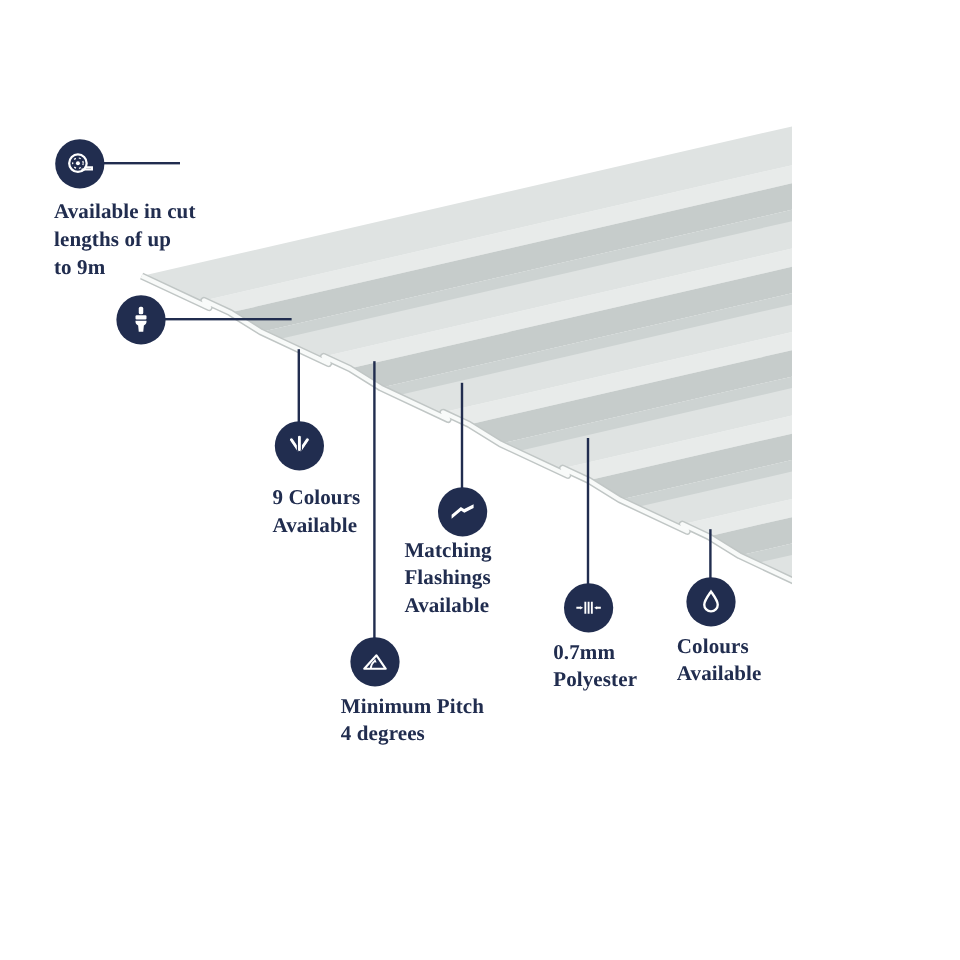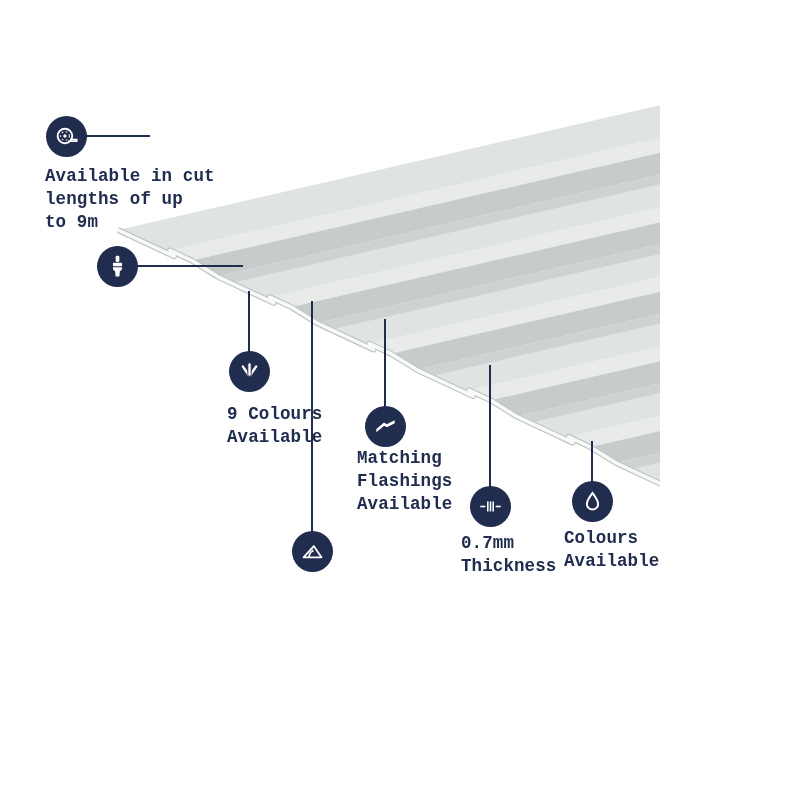--- a/index.html
+++ b/index.html
@@ -1,18 +1,18 @@
 <!DOCTYPE html>
 <html style="--navy: #212d4f;"><head>
 <meta charset="utf-8">
 <style>
   html,body{margin:0;padding:0;background:#ffffff;}
   .stage{
     position:relative;width:660px;height:800px;background:#ffffff;overflow:hidden;
-    font-family:Liberation Mono, monospace;
+    font-family:Liberation Serif, serif;
   }
   .sheet-svg{position:absolute;left:0;top:0;}
   .line{position:absolute;background:var(--navy,#212d4f);}
   .badge{
     position:absolute;width:41px;height:41px;border-radius:50%;
     background:var(--navy,#212d4f);display:flex;align-items:center;justify-content:center;
   }
   .badge svg{width:25px;height:25px;display:block;}
   .label{
     position:absolute;color:var(--navy,#212d4f);font-size:17.5px;font-weight:700;
@@ -139,21 +139,23 @@
     <svg viewBox="0 0 24 24">
       <path d="M4.4 19.2 L4.4 10.6 L12 4.6 L19.6 10.6 L19.6 19.2 L14.4 19.2 L14.4 15.3 C14.4 14 13.3 12.9 12 12.9 C10.7 12.9 9.6 14 9.6 15.3 L9.6 19.2 Z" fill="#fff"></path>
     </svg>
   </div>
 
   <div class="label" style="left:45px;top:165px">Available in cut
 lengths of up
 to 9m</div>
   <div class="label" style="left:227px;top:403px">9 Colours
 Available</div>
-  <div class="label" style="left:357px;top:447px">Matching
+  <div class="label" style="left:337px;top:447px">Matching
 Flashings
 Available</div>
   <div class="label" style="left:461px;top:532px">0.7mm
-Thickness</div>
+Polyester</div>
   <div class="label" style="left:564px;top:527px">Colours
 Available</div>
+  <div class="label" style="left:284px;top:577px">Minimum Pitch
+4 degrees</div>
 
 </div>
 
 </body></html>

